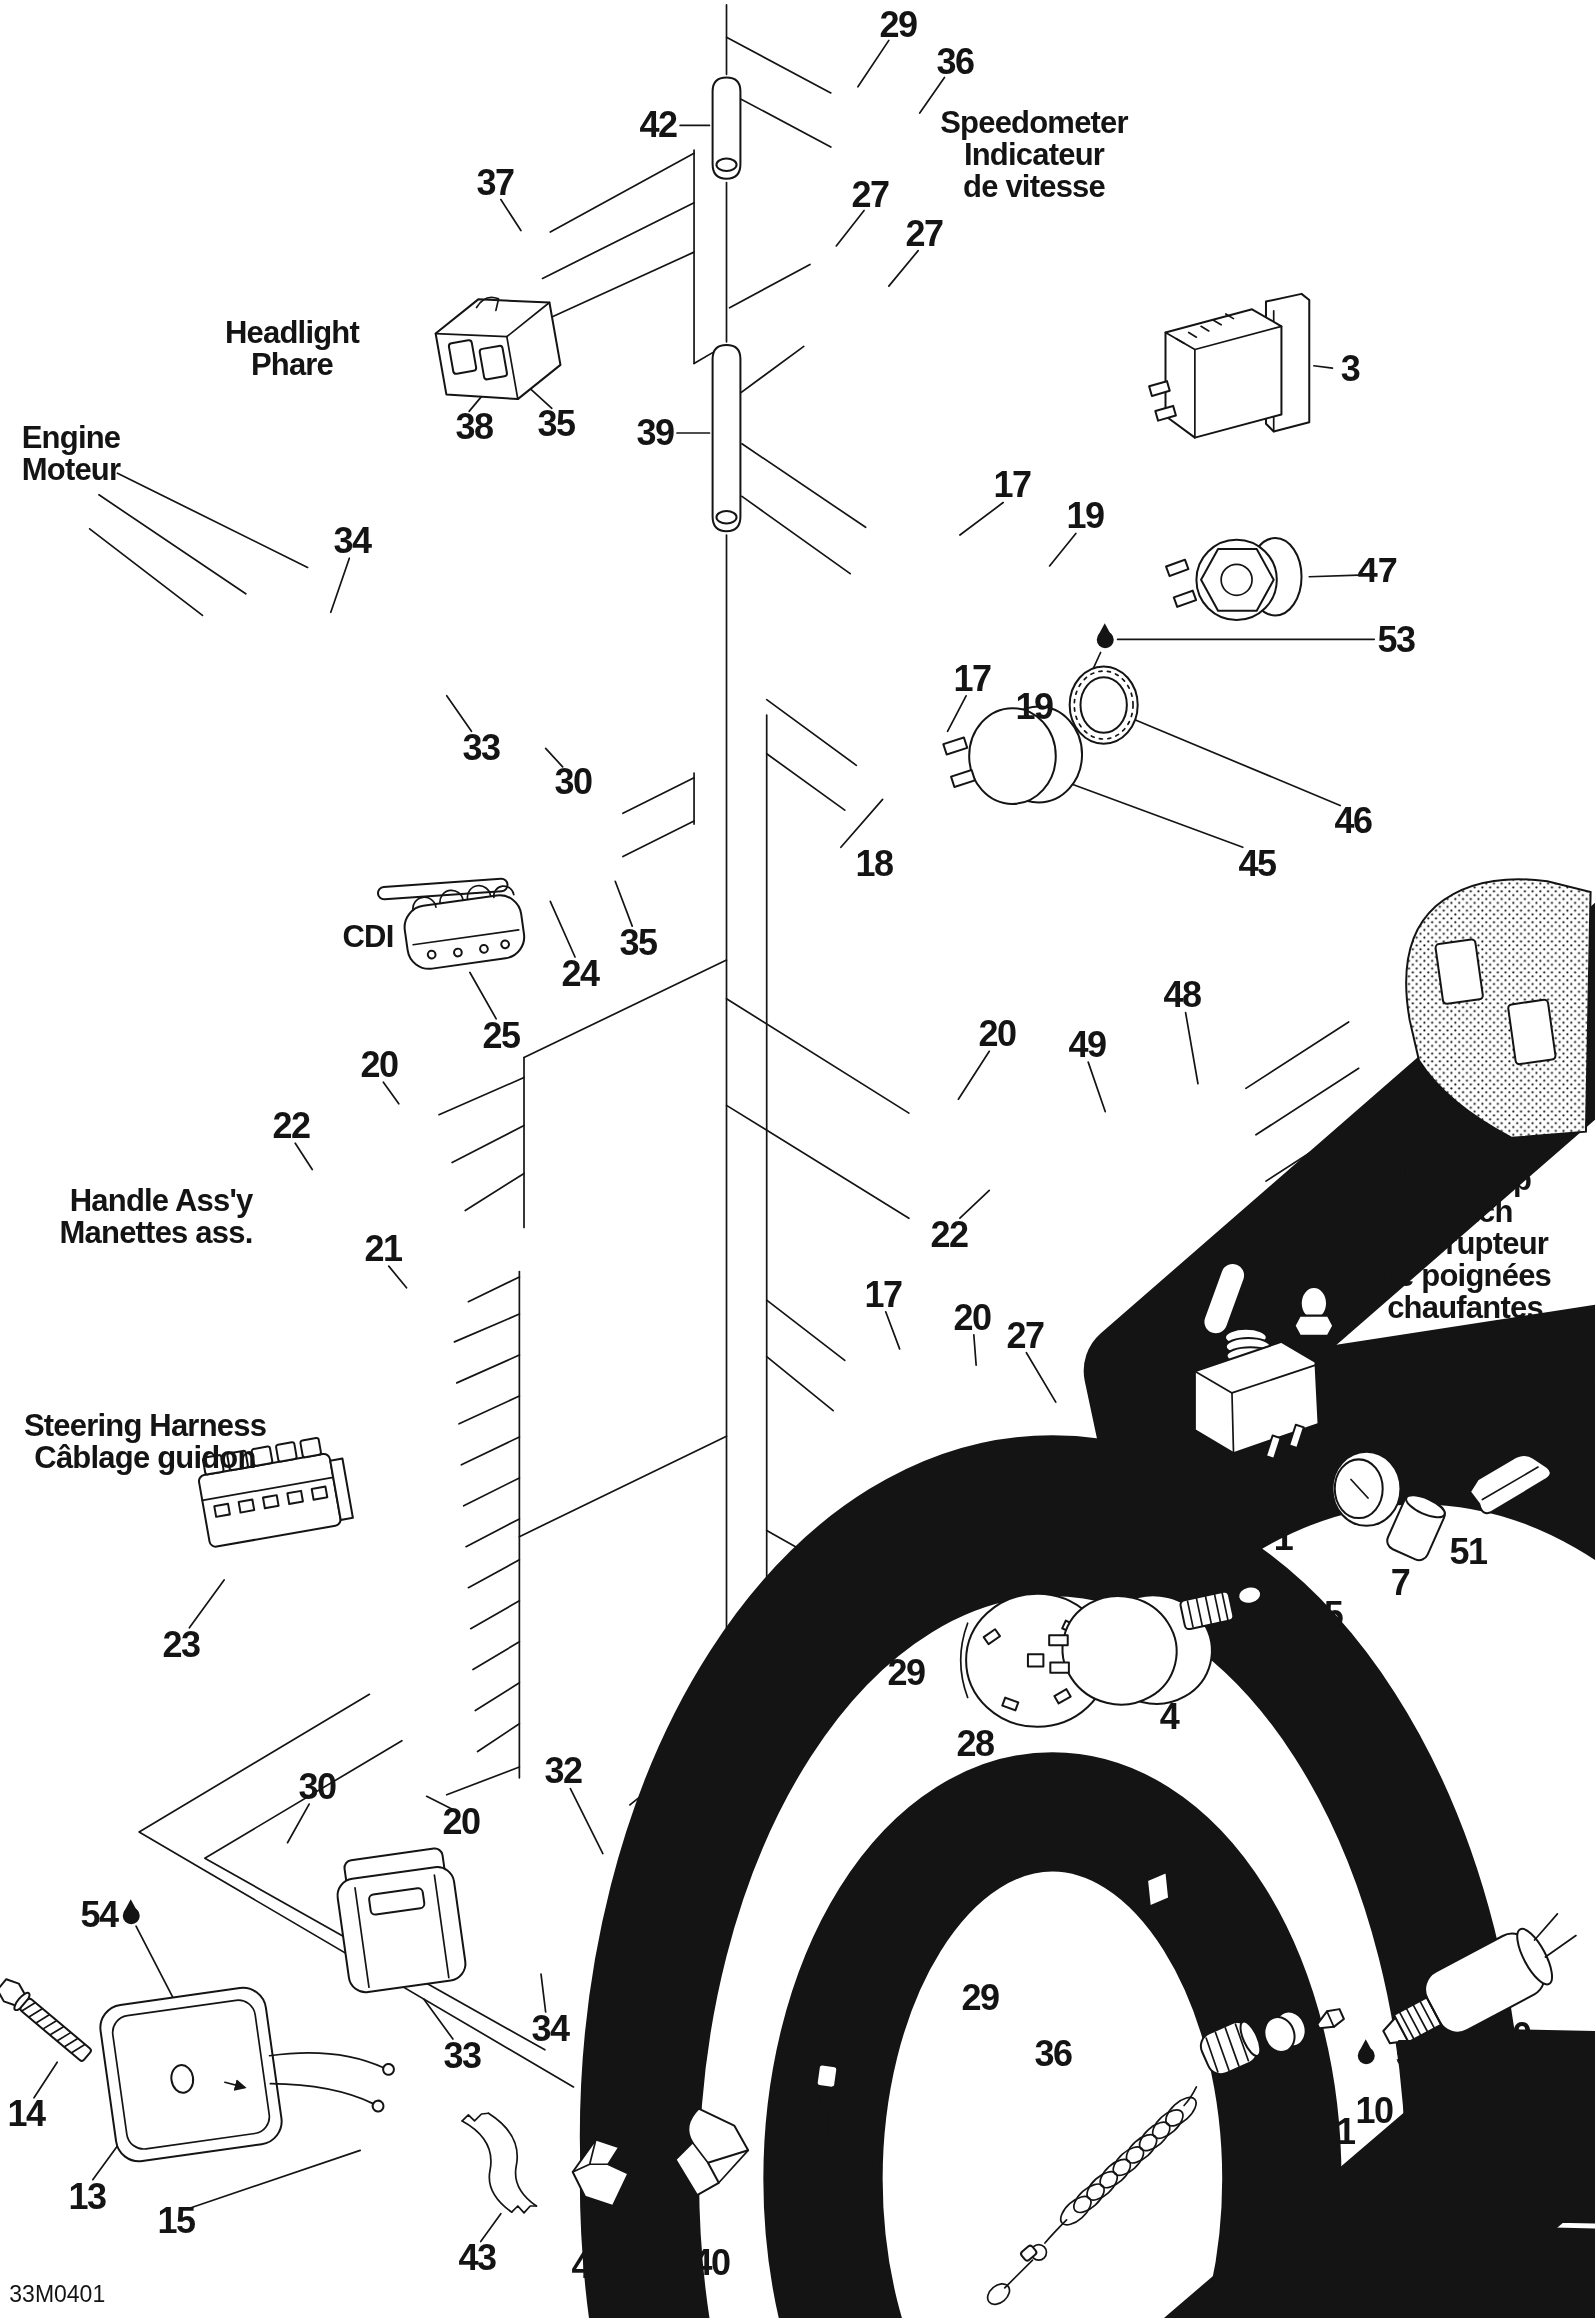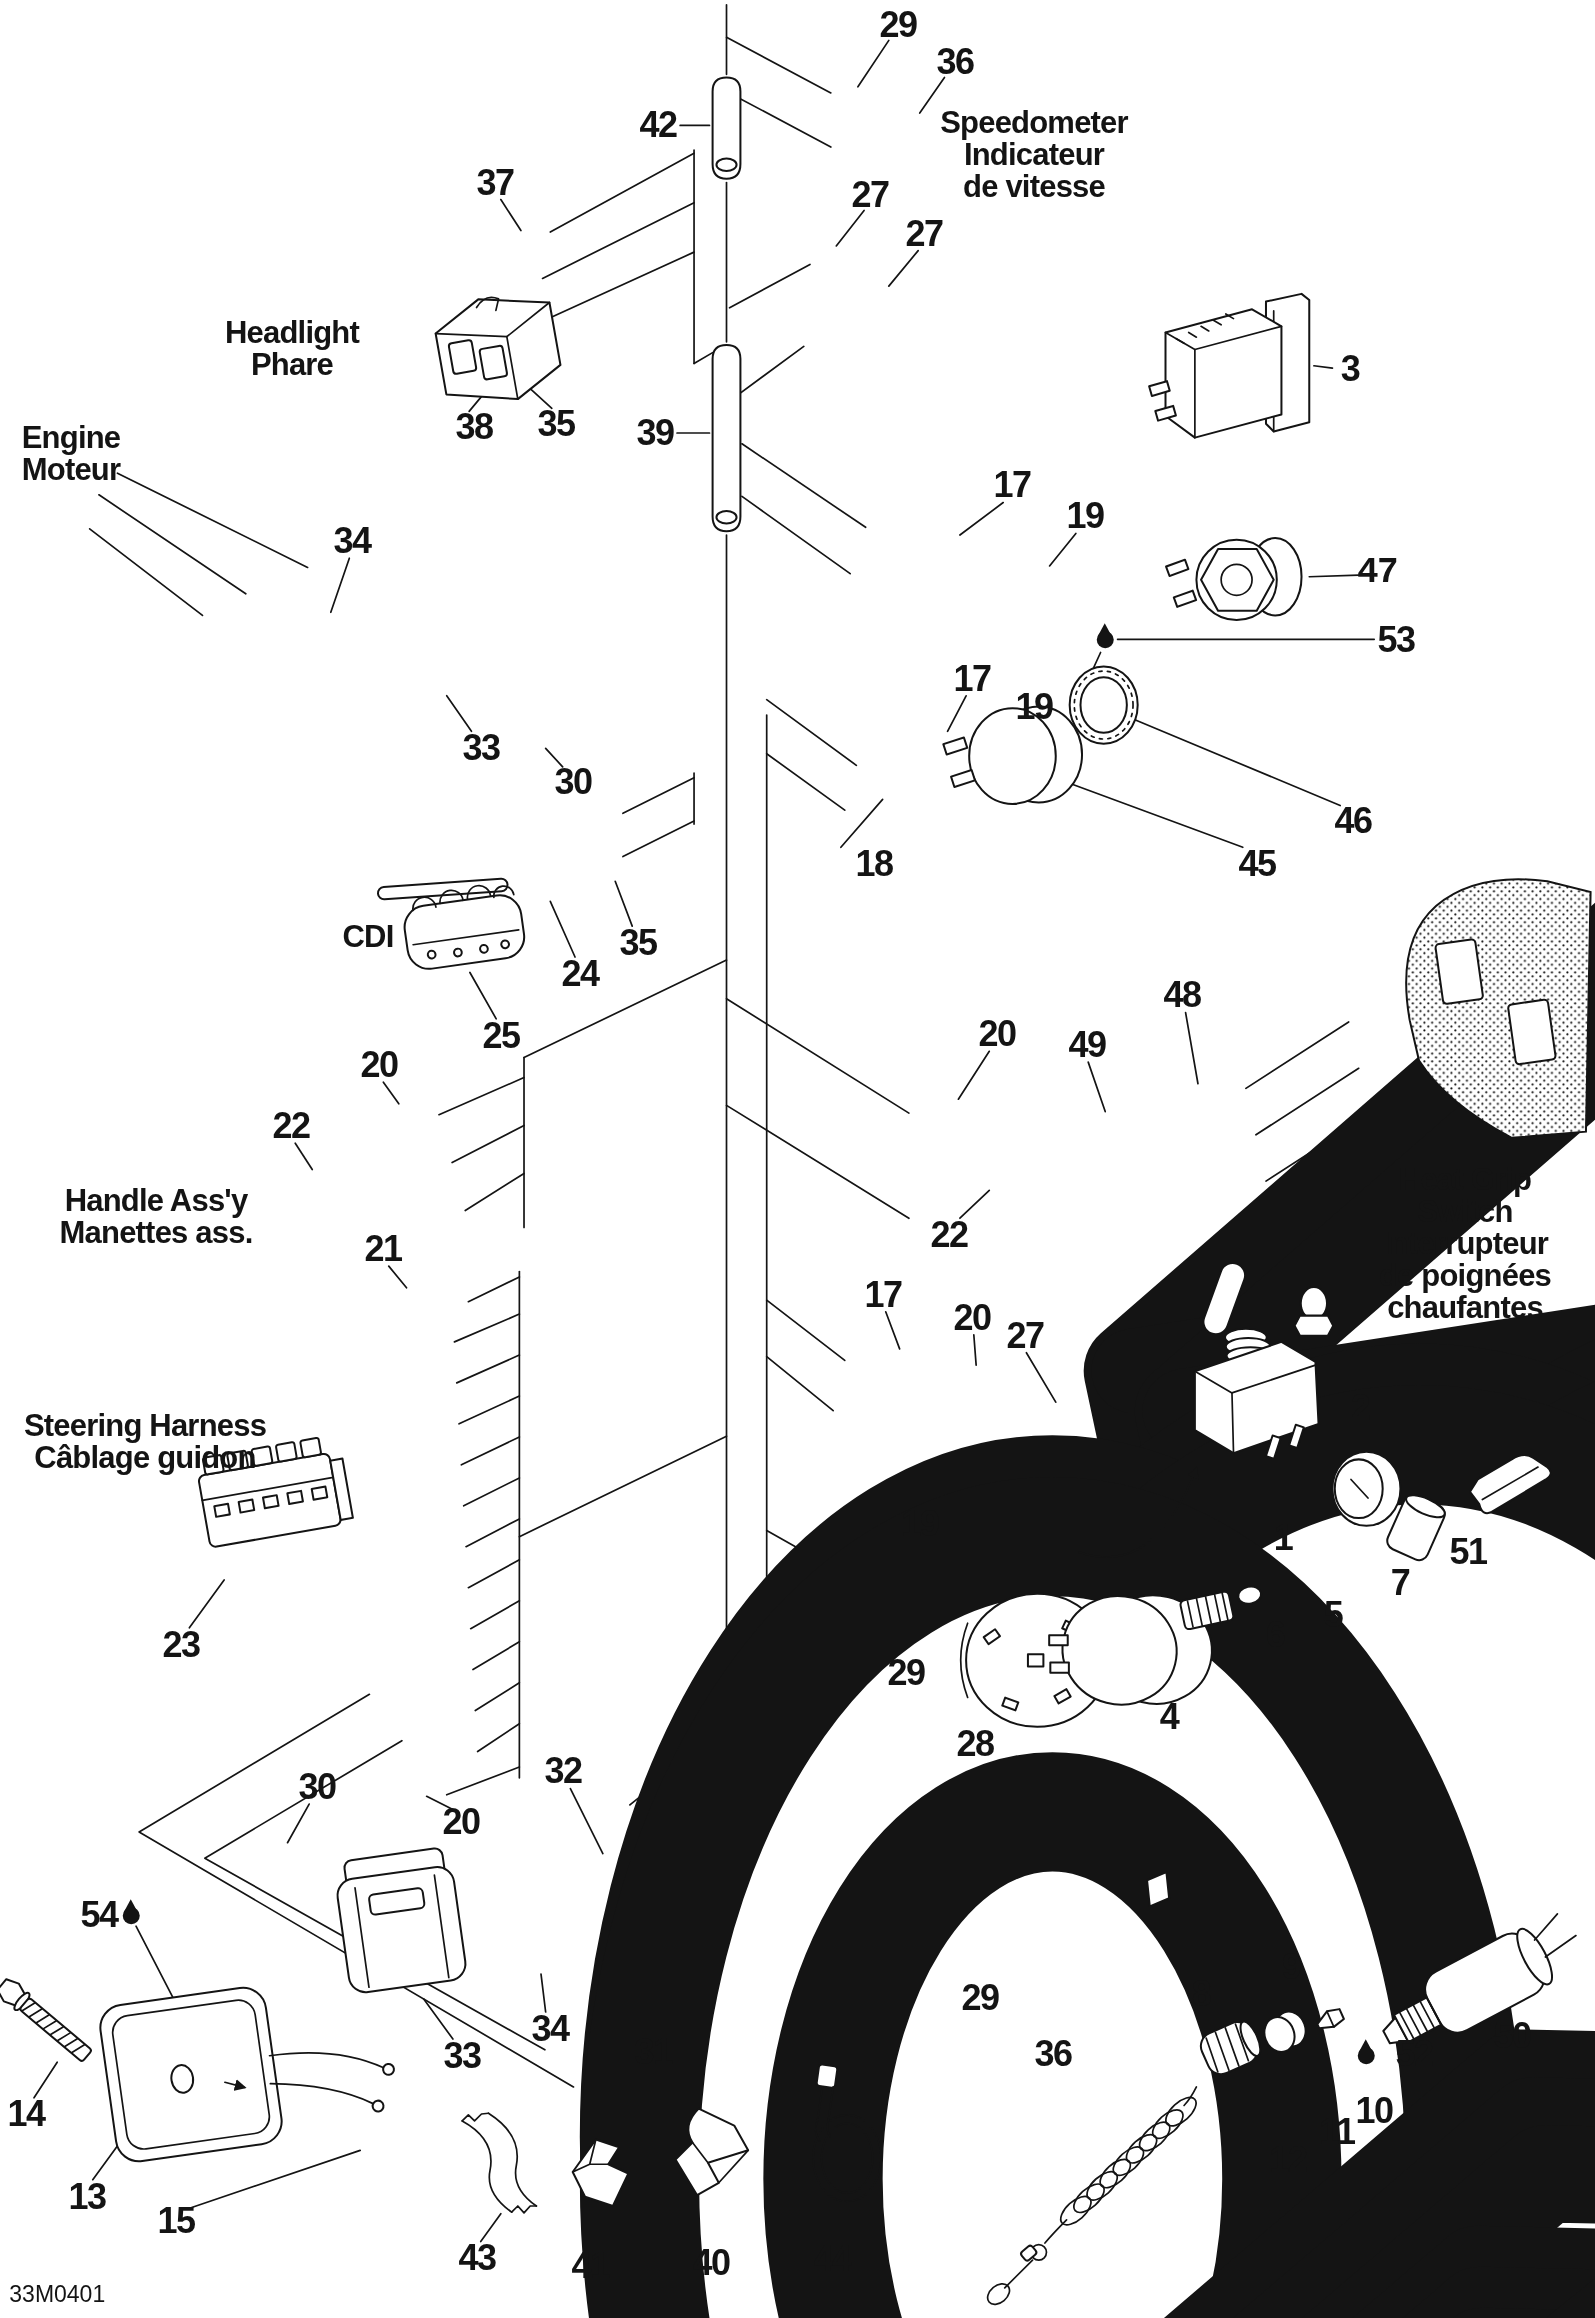--- a/index.html
+++ b/index.html
@@ -581,21 +581,21 @@
         <div>Headlight</div>
         <div>Phare</div>
       </div>
       <div class="section-label" style="left: 71px; top: 454px;">
         <div>Engine</div>
         <div>Moteur</div>
       </div>
       <div class="section-label" style="left: 368px; top: 937px;">
         <div>CDI</div>
       </div>
-      <div class="section-label" style="left: 156px; top: 1217px;">
+      <div class="section-label" style="left: 156px; top: 1217px; text-align: right;">
         <div>Handle Ass'y</div>
         <div>Manettes ass.</div>
       </div>
       <div class="section-label" style="left: 145px; top: 1422px; margin-top: 20px;">
         <div>Steering Harness</div>
         <div>Câblage guidon</div>
       </div>
       <div class="section-label" style="left: 1465px; top: 1244px;">
         <div>Heat Grip</div>
         <div>Switch</div>

